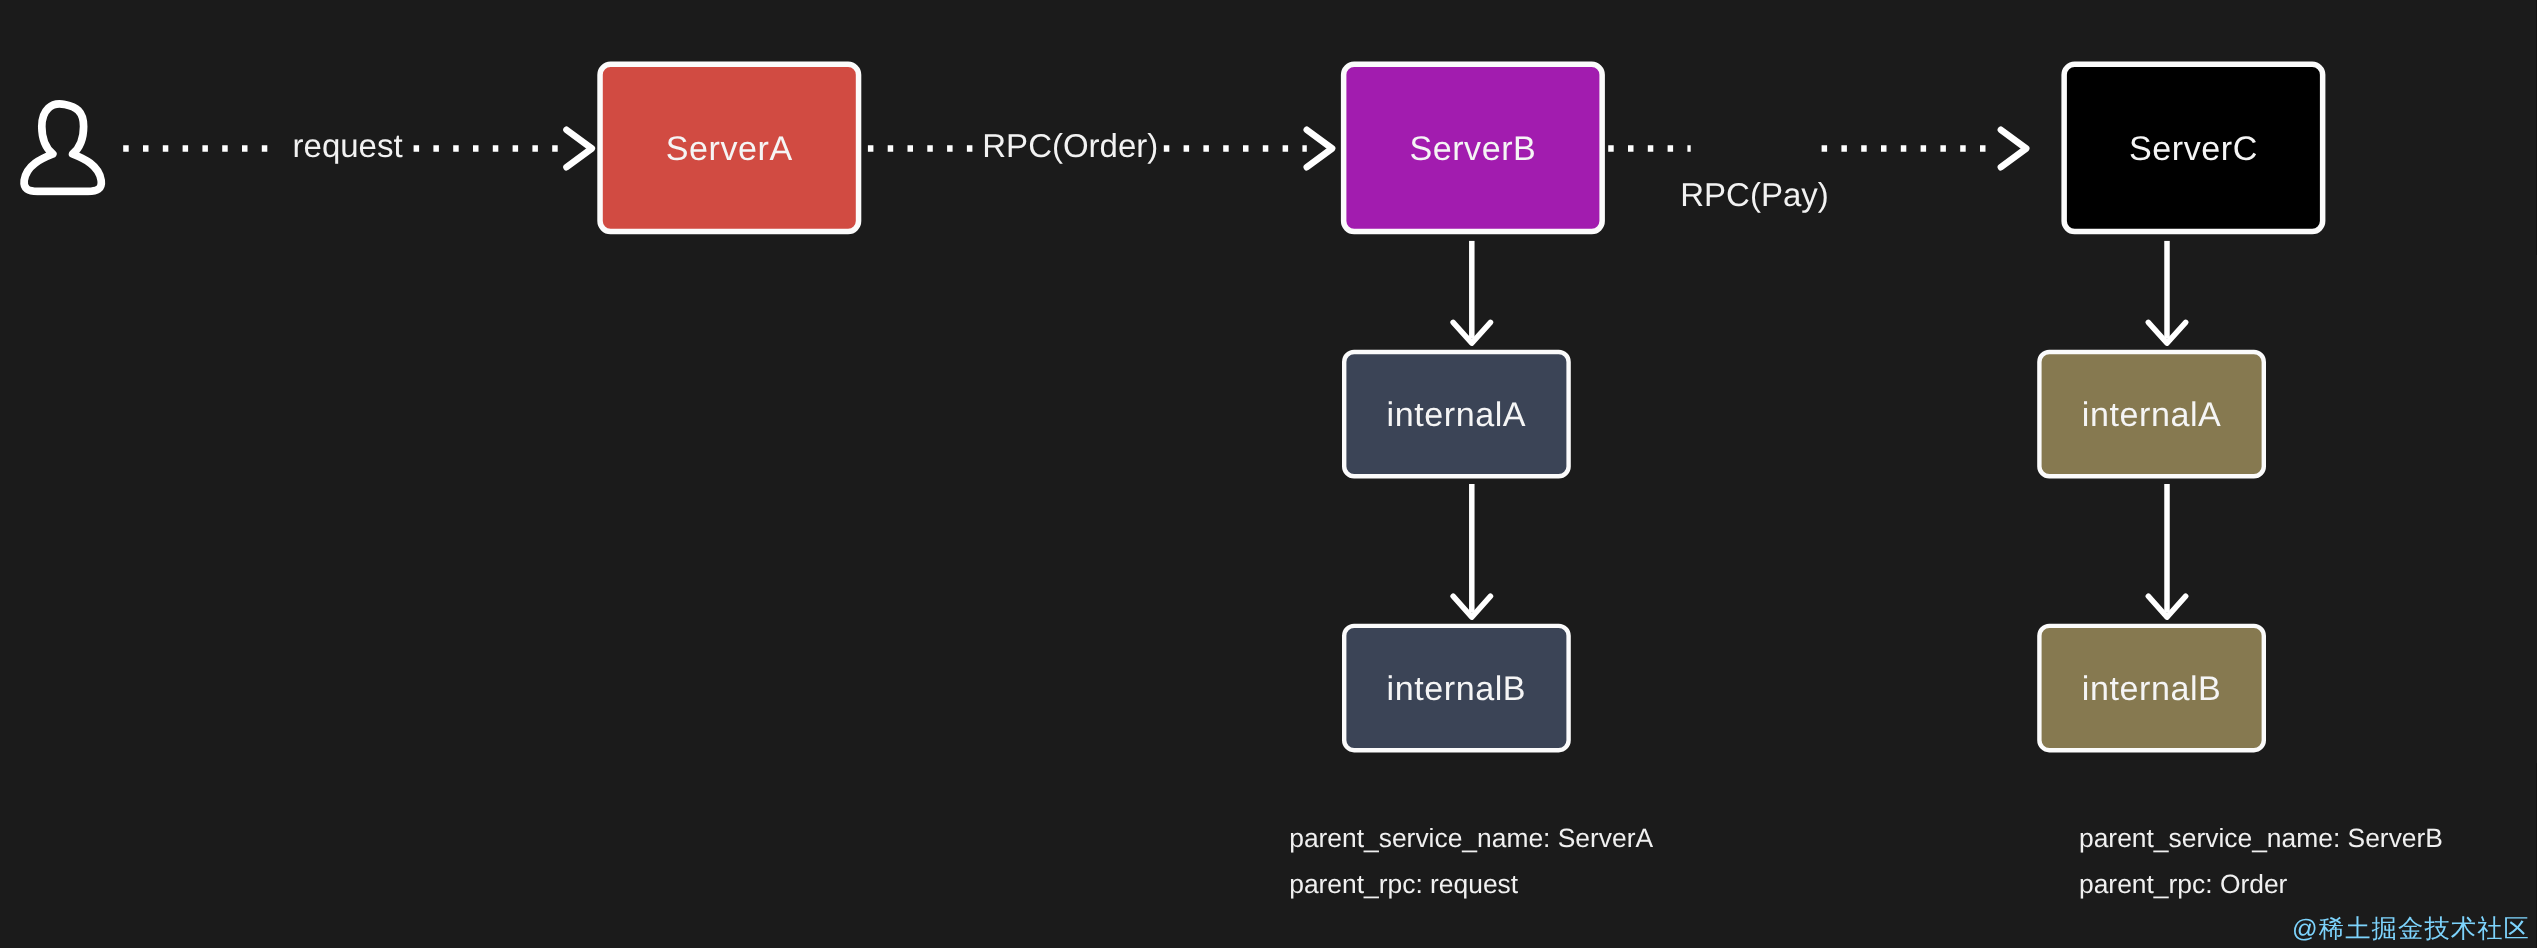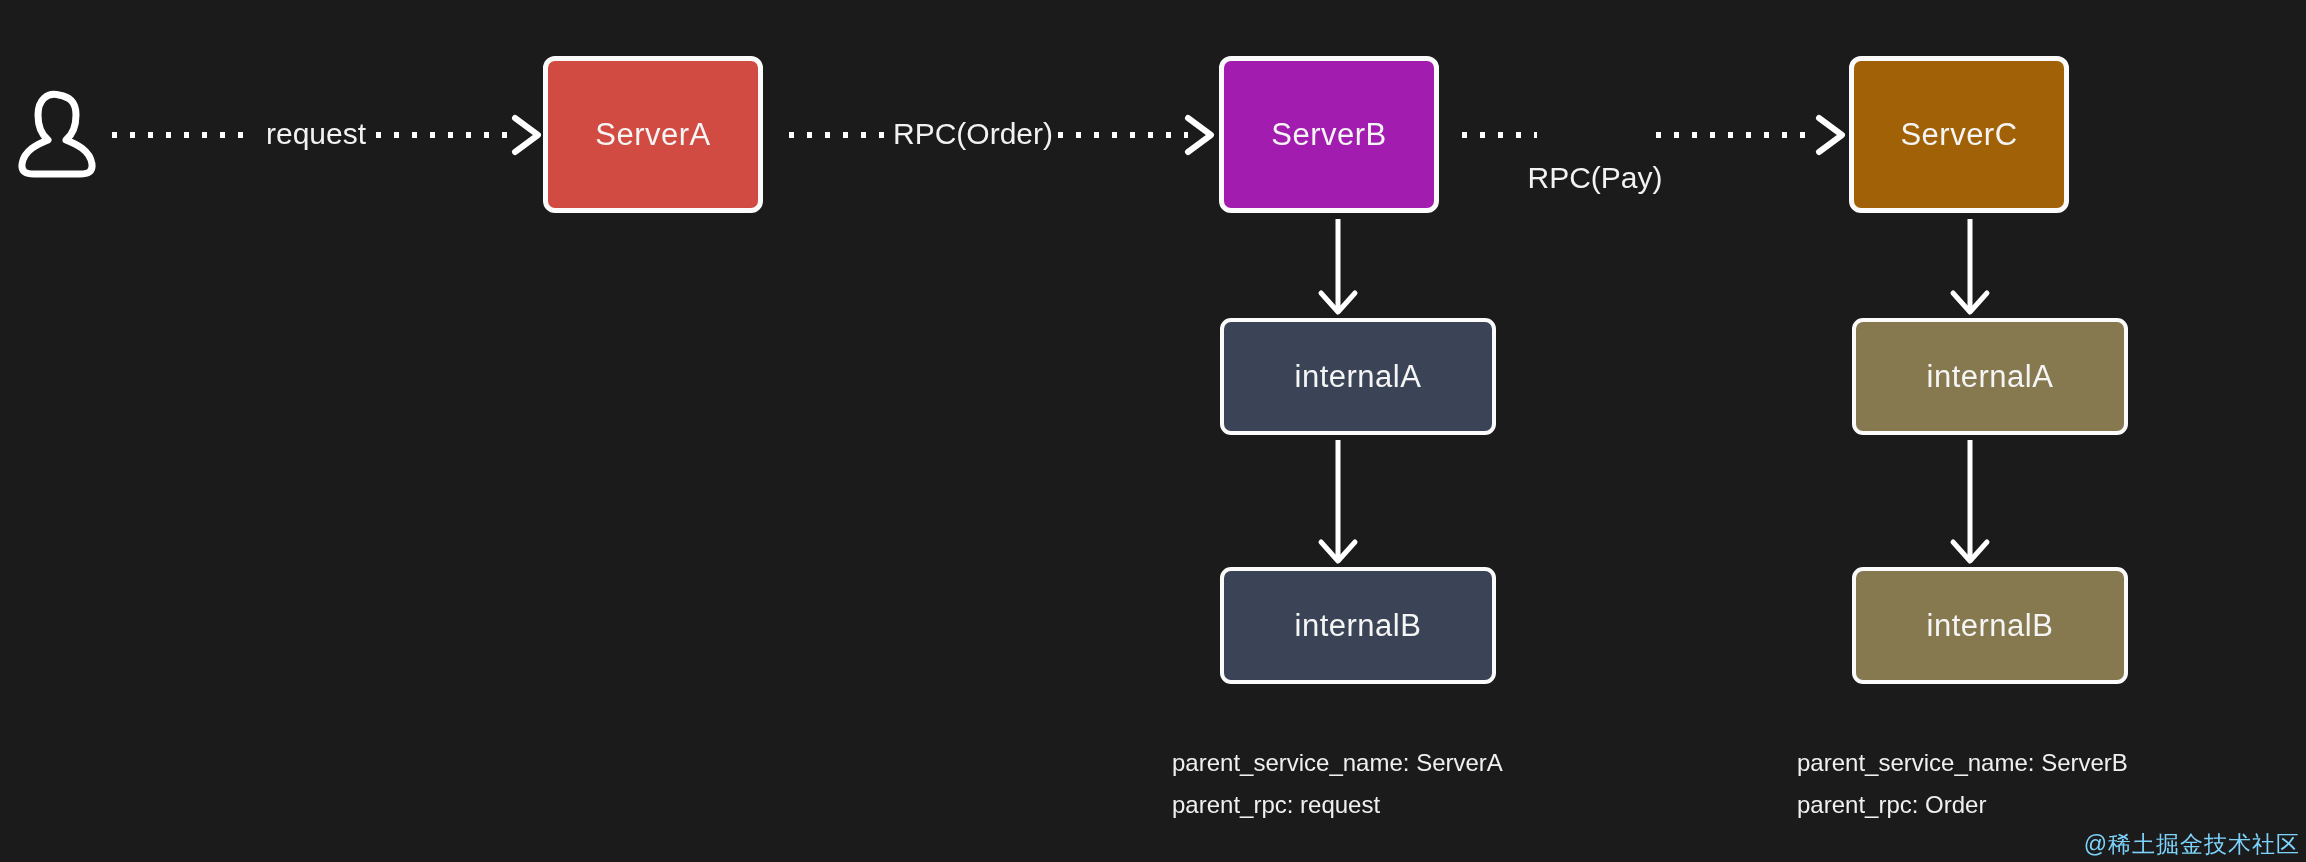--- a/index.html
+++ b/index.html
@@ -27,22 +27,22 @@
     box-sizing: border-box;
     display: flex;
     align-items: center;
     justify-content: center;
     border: 5px solid #fbfbfb;
     border-radius: 12px;
     color: #f5f5f5;
     font-size: 31px;
     letter-spacing: 0.5px;
   }
-  .node-server { width: 220px; height: 157px; }
-  .node-internal { width: 276px; height: 117px; border-width: 4px; border-radius: 11px; }
+  .node-server { width: 240px; height: 157px; }
+  .node-internal { width: 208px; height: 117px; border-width: 4px; border-radius: 11px; }
   .pos-serverA { left: 543px; top: 56px; }
   .pos-serverB { left: 1219px; top: 56px; }
   .pos-serverC { left: 1849px; top: 56px; }
   .pos-internalA-b { left: 1220px; top: 318px; }
   .pos-internalB-b { left: 1220px; top: 567px; }
   .pos-internalA-c { left: 1852px; top: 318px; }
   .pos-internalB-c { left: 1852px; top: 567px; }
   .edge-label {
     position: absolute;
     top: 117px;
@@ -56,21 +56,21 @@
   .el-rpc-pay   { left: 1595px; margin-top: 44px; }
   .annotation {
     position: absolute;
     top: 742px;
     font-size: 24px;
     line-height: 42px;
     color: #f0f0f0;
     white-space: nowrap;
   }
   .ann-b { left: 1172px; }
-  .ann-c { left: 1797px; }
+  .ann-c { left: 1890px; }
   .watermark {
     position: absolute;
     right: 6px;
     top: 829px;
     font-size: 23px;
     color: #7dd3fc;
     letter-spacing: 1px;
   }
 </style>
 </head>
@@ -124,21 +124,21 @@
       <path d="M44 7 C32 4 23 12 23 27 C23 38 27 47 33 52 C23 56 9 62 7 76 C6 84 11 86 19 86 L65 86 C73 86 78 84 77 76 C75 62 61 56 51 52 C57 47 61 38 61 27 C61 13 54 9 44 7 Z" fill="none" stroke="#ffffff" stroke-width="7" stroke-linejoin="round" stroke-linecap="round"></path>
     </svg>
   </div>
 
   <div class="node node-server pos-serverA" style="background-color: rgb(209, 75, 66);">
     <span>ServerA</span>
   </div>
   <div class="node node-server pos-serverB" style="background-color: #a21caf;">
     <span>ServerB</span>
   </div>
-  <div class="node node-server pos-serverC" style="background-color: #a16207;">
+  <div class="node node-server pos-serverC" style="background-color: #000000; margin-left: 25px;">
     <span>ServerC</span>
   </div>
 
   <div class="node node-internal pos-internalA-b" style="background-color: rgb(59, 68, 86);">
     <span>internalA</span>
   </div>
   <div class="node node-internal pos-internalB-b" style="background-color: rgb(59, 68, 86);">
     <span>internalB</span>
   </div>
 

